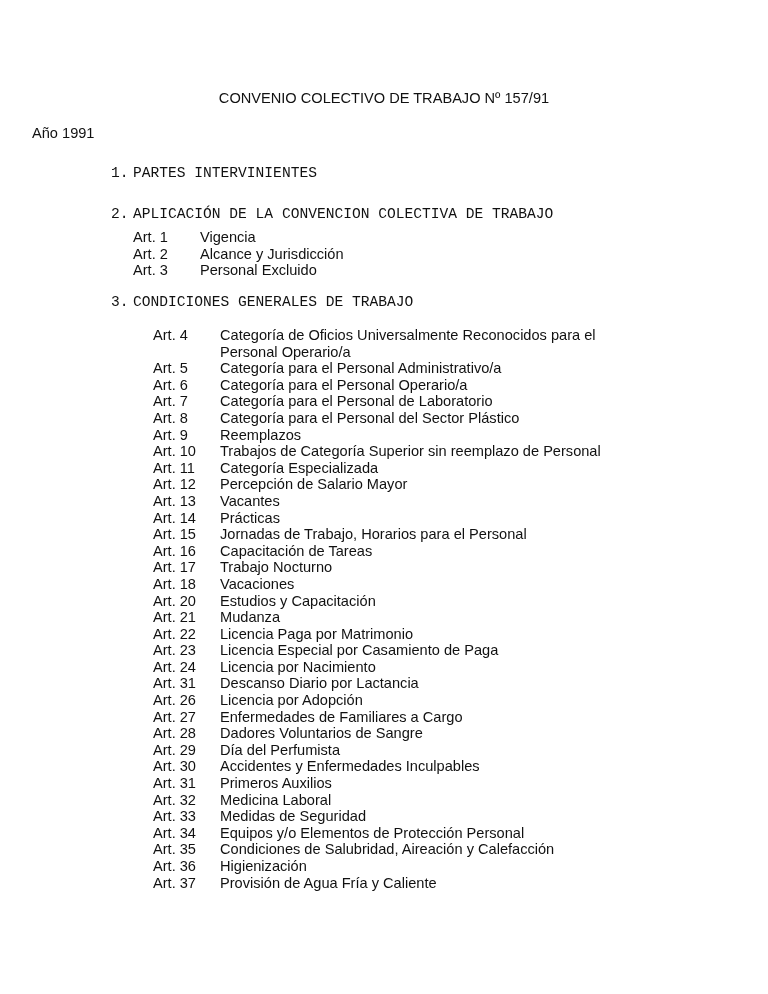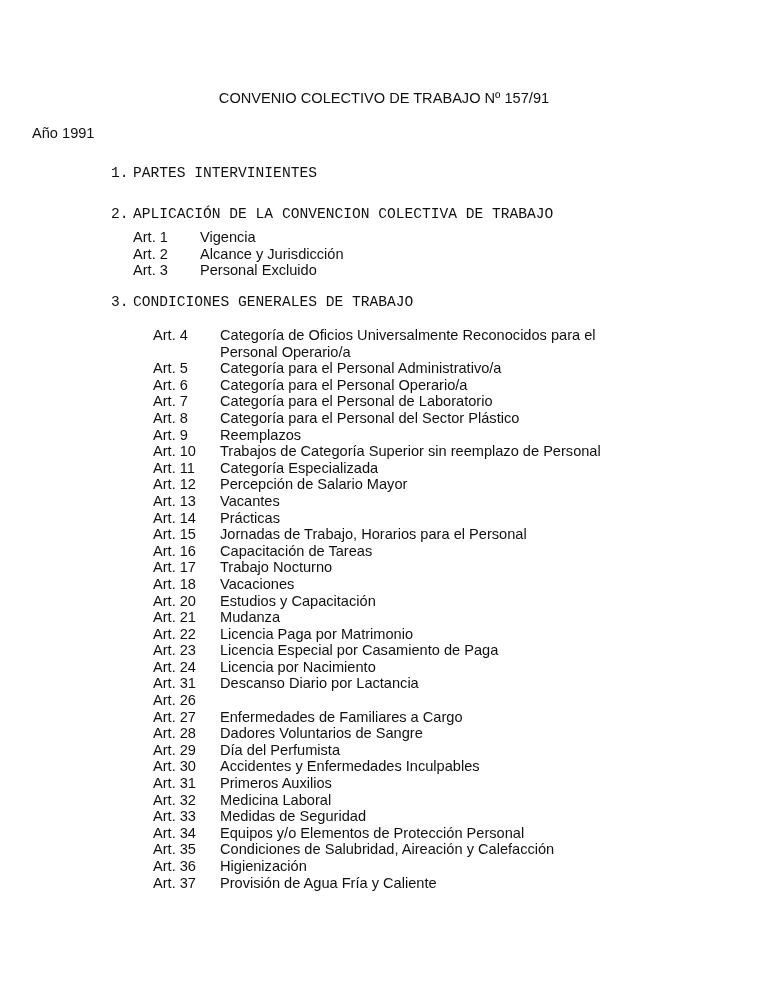--- a/index.html
+++ b/index.html
@@ -185,20 +185,21 @@
       <div class="art-row">
         <span class="art-label">Art. 24</span>
         <span class="art-desc">Licencia por Nacimiento</span>
       </div>
       <div class="art-row">
         <span class="art-label">Art. 31</span>
         <span class="art-desc">Descanso Diario por Lactancia</span>
       </div>
       <div class="art-row">
         <span class="art-label">Art. 26</span>
+        <span class="art-desc">Licencia por Adopción</span>
       </div>
       <div class="art-row">
         <span class="art-label">Art. 27</span>
         <span class="art-desc">Enfermedades de Familiares a Cargo</span>
       </div>
       <div class="art-row">
         <span class="art-label">Art. 28</span>
         <span class="art-desc">Dadores Voluntarios de Sangre</span>
       </div>
       <div class="art-row">

